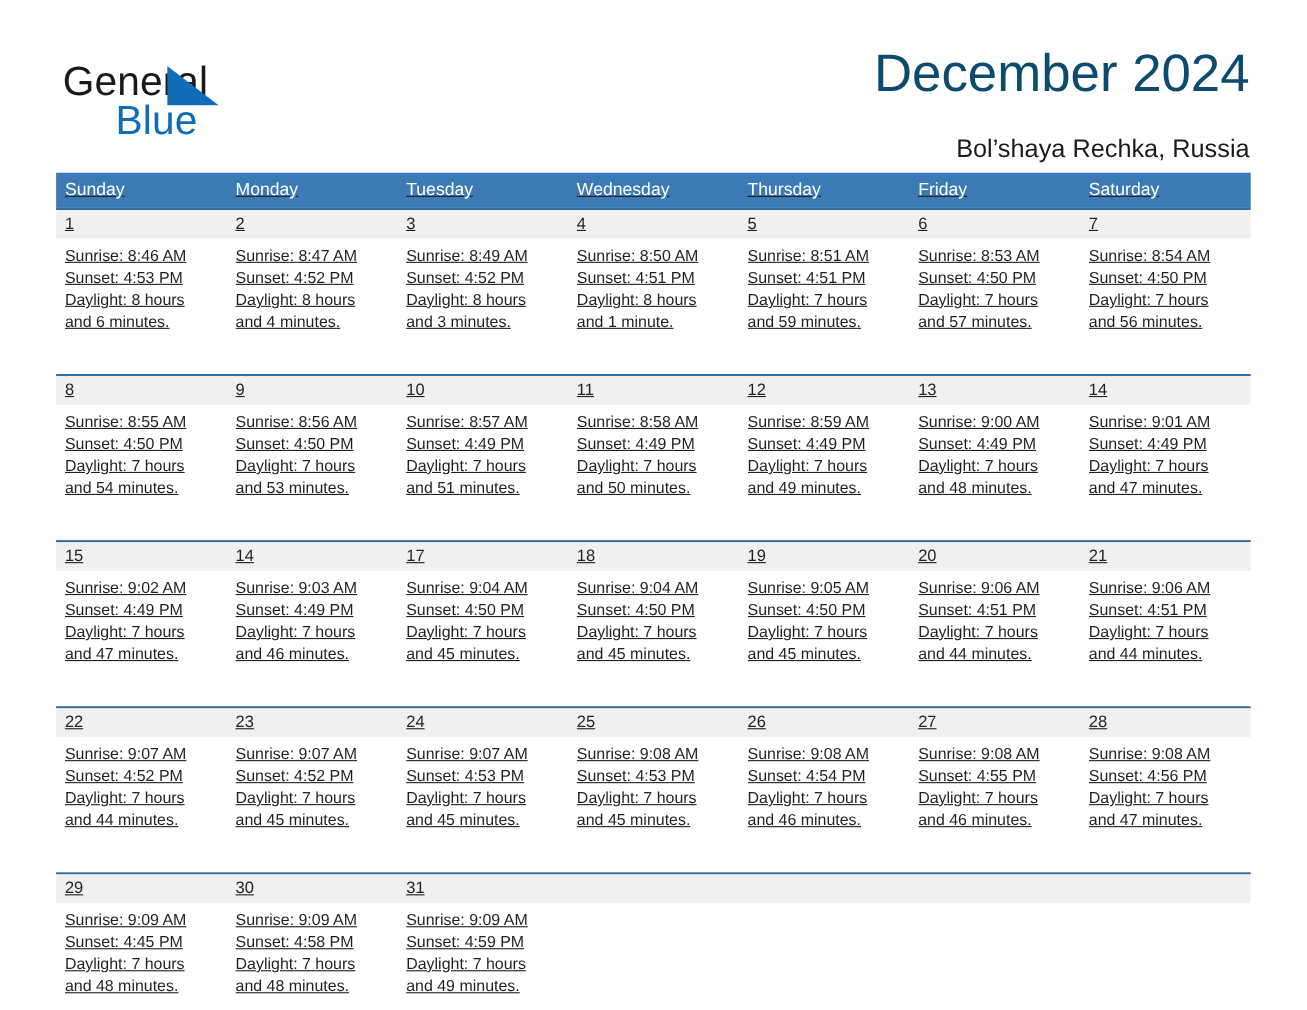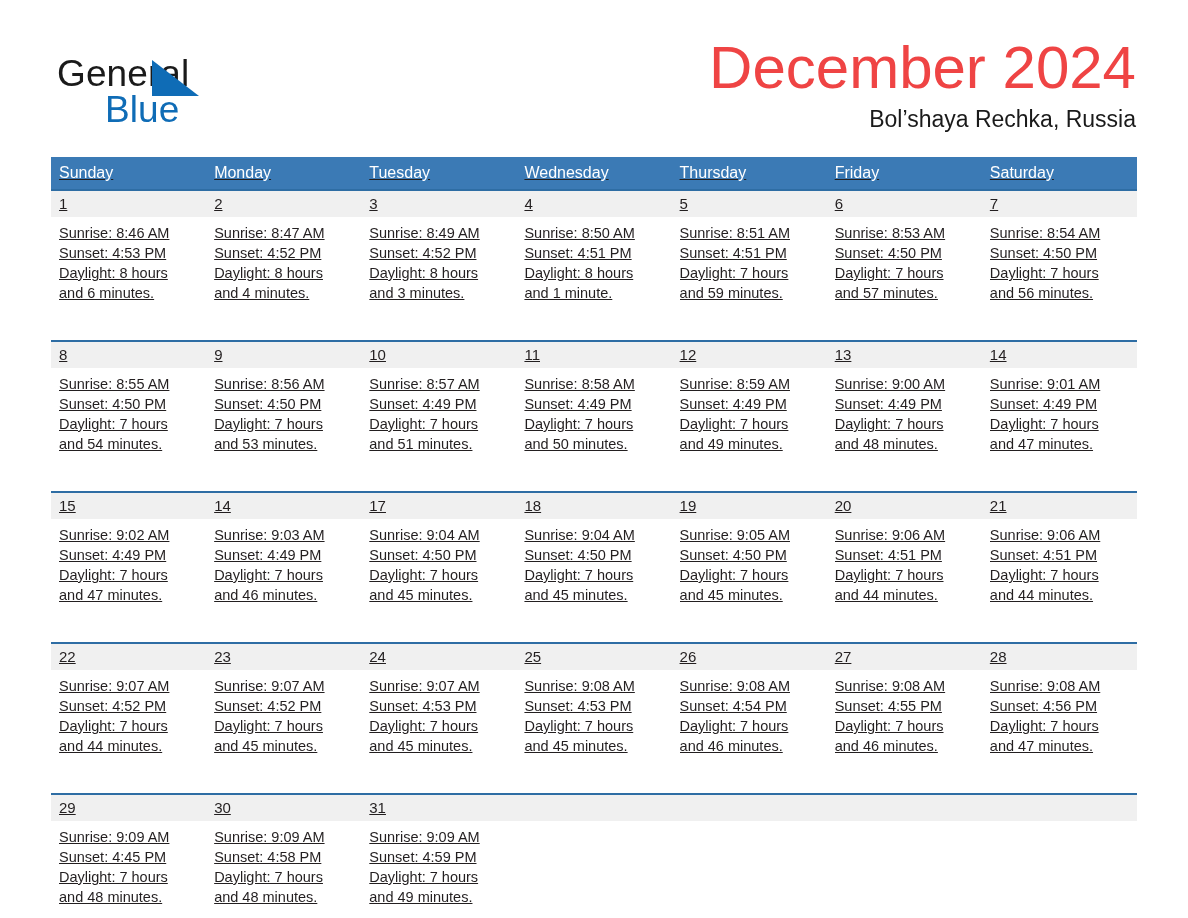--- a/index.html
+++ b/index.html
@@ -68,28 +68,28 @@
     white-space: nowrap;
   }
 
   .title-block {
     position: absolute;
     right: 52px;
     top: 40px;
     text-align: right;
   }
   .cal-title {
-    font-size: 60px;
+    font-size: 48px;
     line-height: 56px;
     font-weight: 400;
-    color: #ef4444;
+    color: #0c4a6e;
     white-space: nowrap;
   }
   .cal-subtitle {
-    margin-top: 8px;
+    margin-top: 24px;
     font-size: 23px;
     line-height: 30px;
     font-weight: 400;
     color: #1a1a1a;
     white-space: nowrap;
   }
 
   
   .calendar {
     position: absolute;

